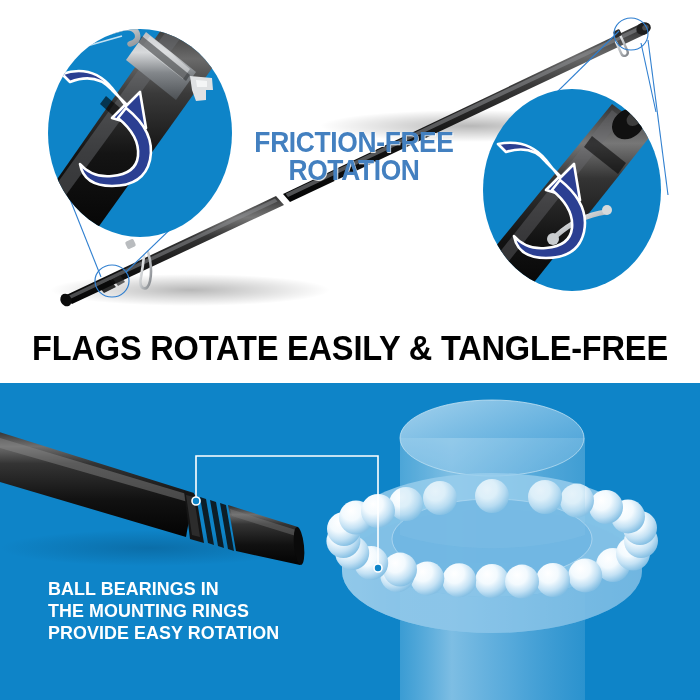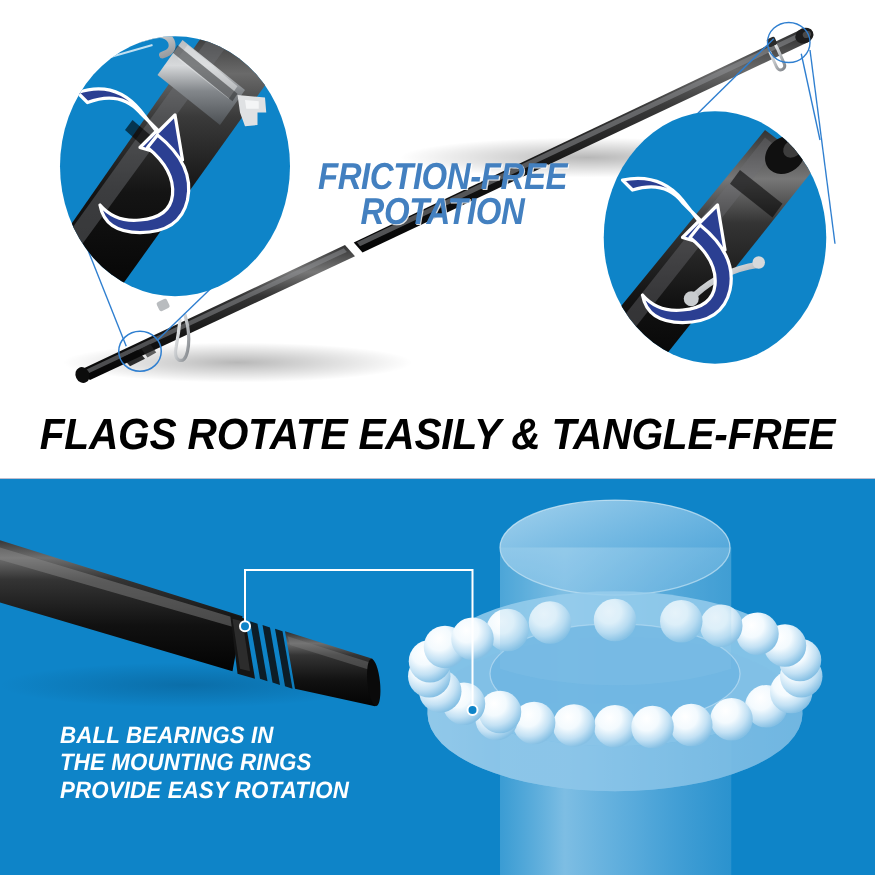--- a/index.html
+++ b/index.html
@@ -8,22 +8,21 @@
     background: #ffffff;
   }
   body {
     font-family: "Liberation Sans", sans-serif;
   }
   #infographic {
     position: relative;
     width: 700px;
     height: 700px;
     overflow: hidden;
-    background: #ef4444;
-    font-style: italic;
+    background: #4d7c0f;
   }
 
   
   #top-panel {
     position: absolute;
     left: 0; top: 0;
     width: 700px; height: 383px;
     background: #ffffff;
     overflow: hidden;
   }

